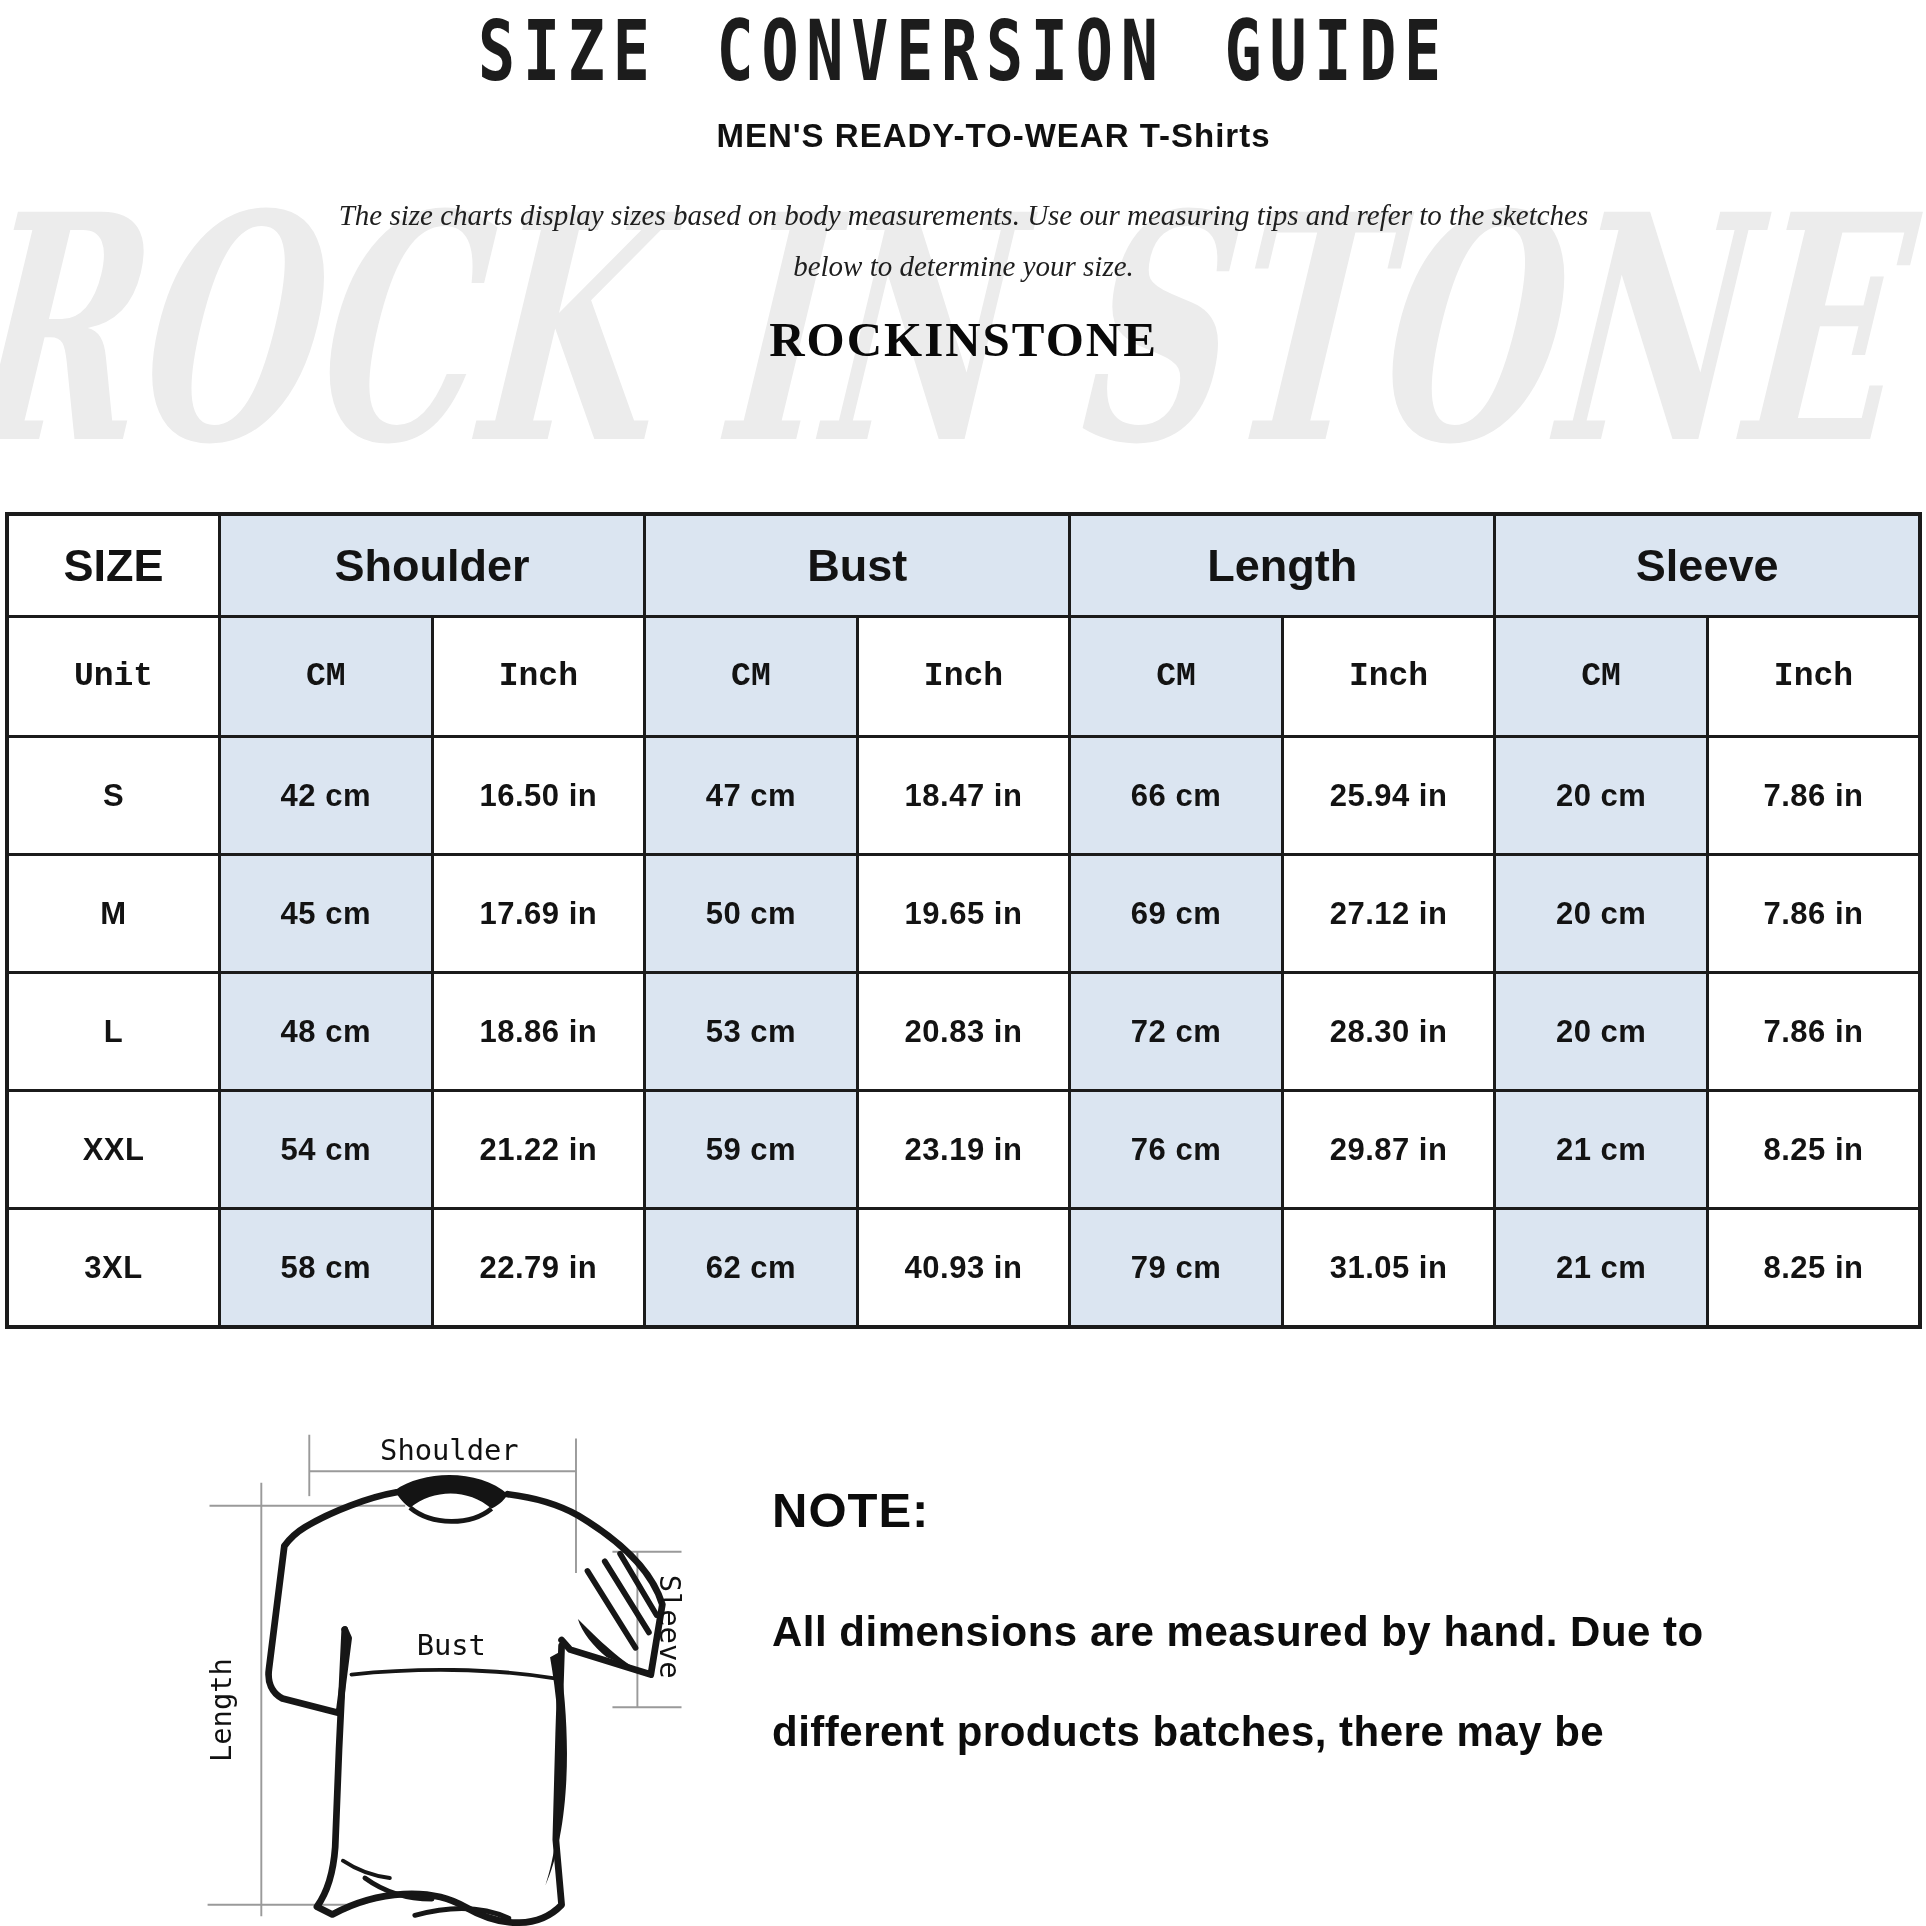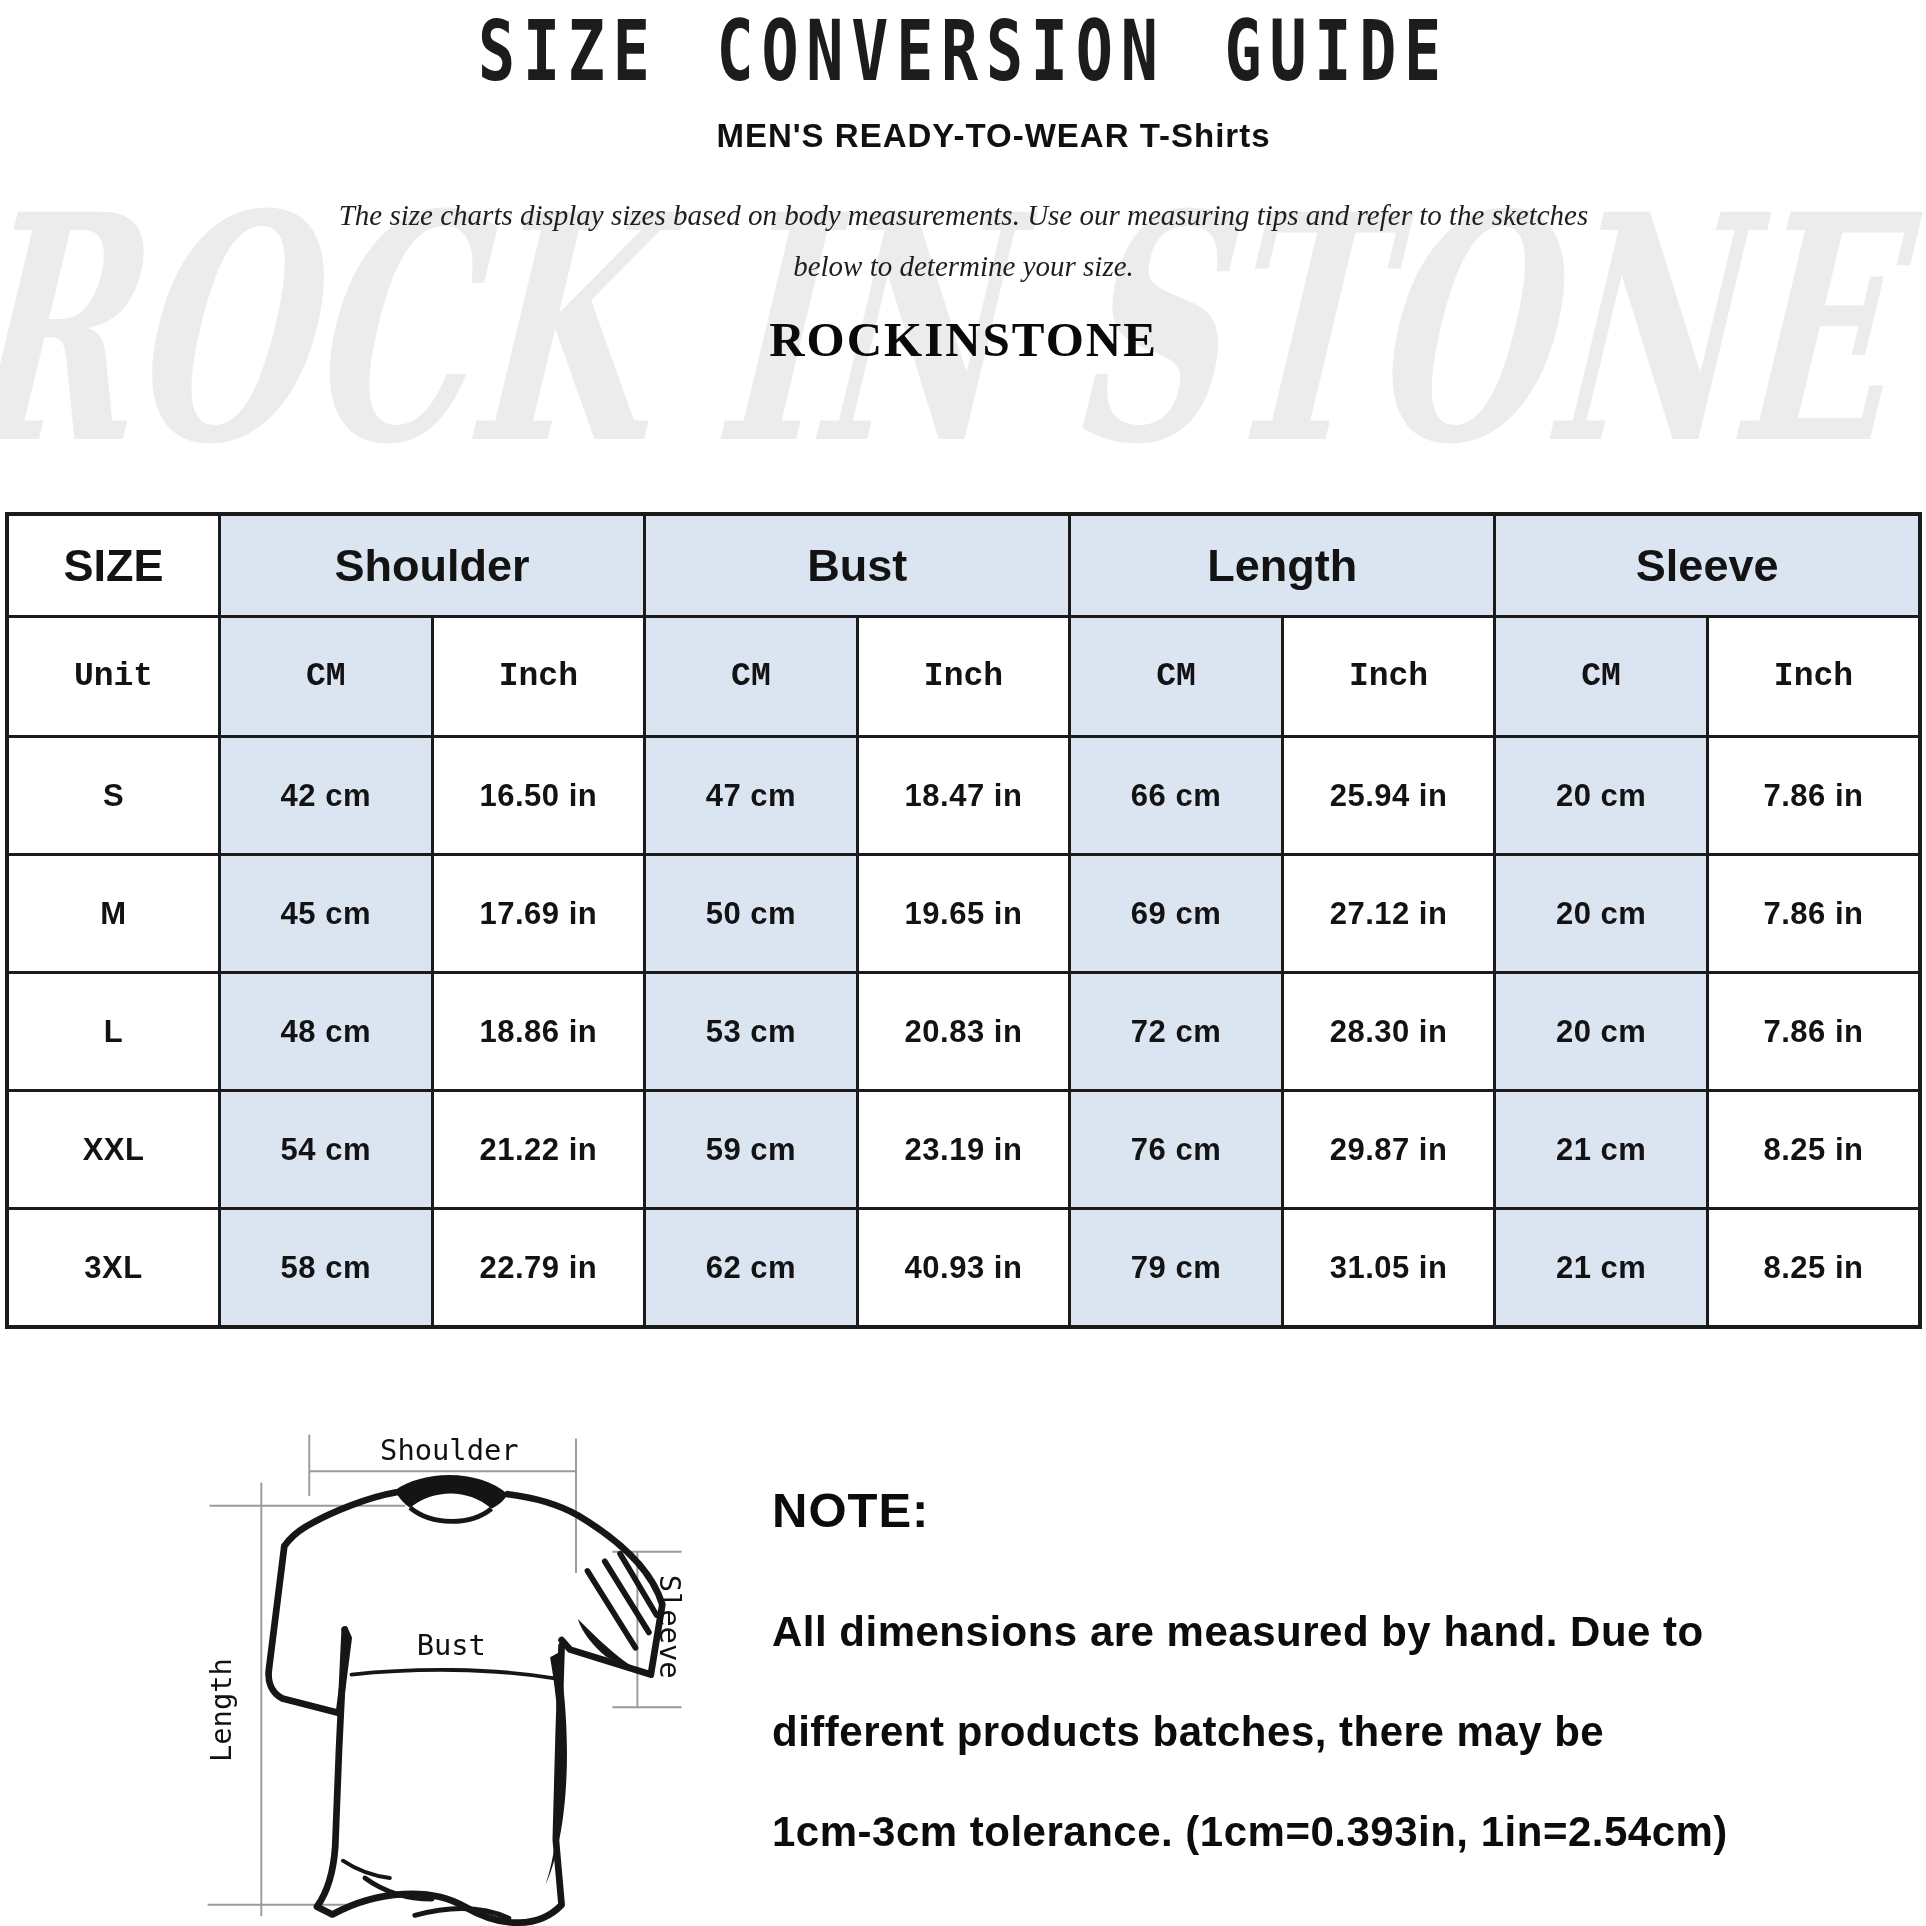--- a/index.html
+++ b/index.html
@@ -252,17 +252,16 @@
       <text class="sketch-label" x="338" y="238" text-anchor="middle" font-size="32">Bust</text>
       <text class="sketch-label" x="108" y="295" text-anchor="middle" transform="rotate(-90 108 295)">Length</text>
       <text class="sketch-label" x="556" y="208" text-anchor="middle" transform="rotate(90 556 208)">Sleeve</text>
     </svg>
   </div>
 
   <div class="note">
     <p class="note-heading">NOTE:</p>
     <p class="note-line">All dimensions are measured by hand. Due to</p>
     <p class="note-line">different products batches, there may be</p>
-    <p class="note-line">1cm-3cm tolerance. (1cm=0.393in, 1in=2.54cm)</p>
   </div>
 
 </div>
 
 
 </body></html>

